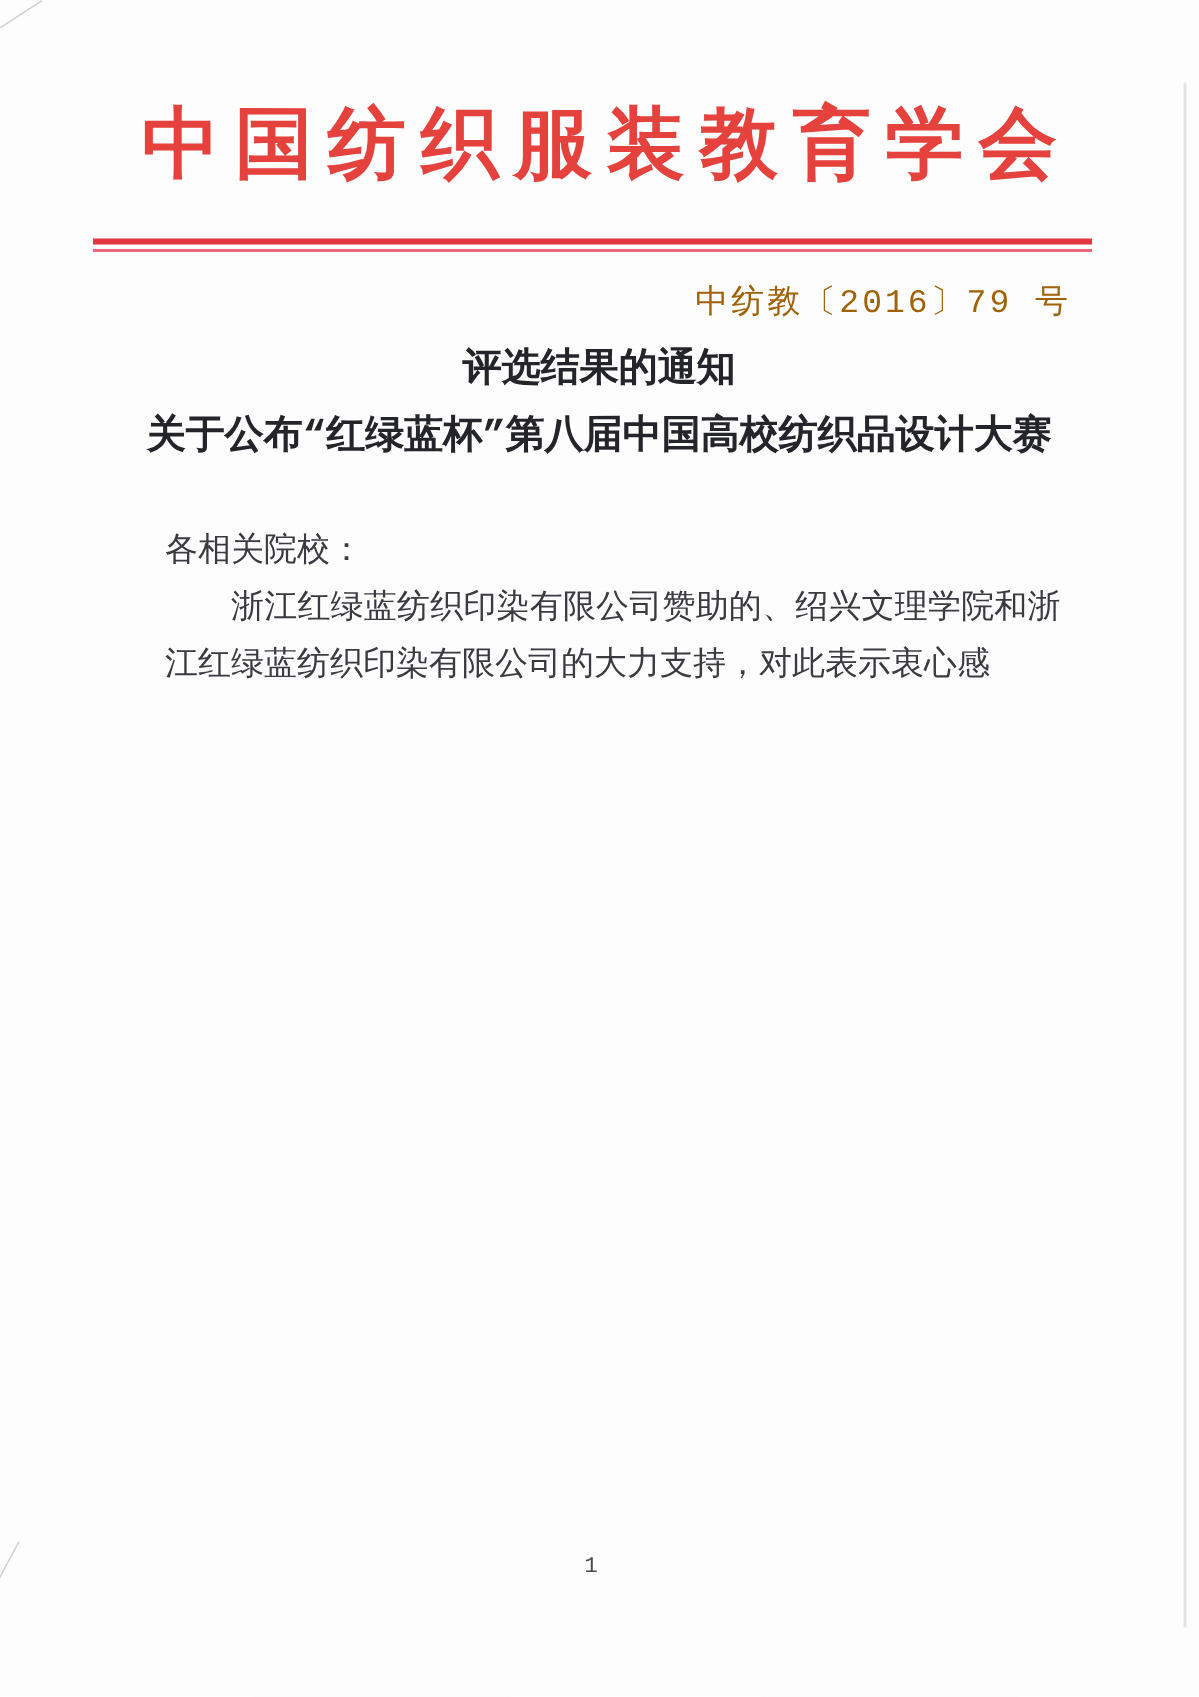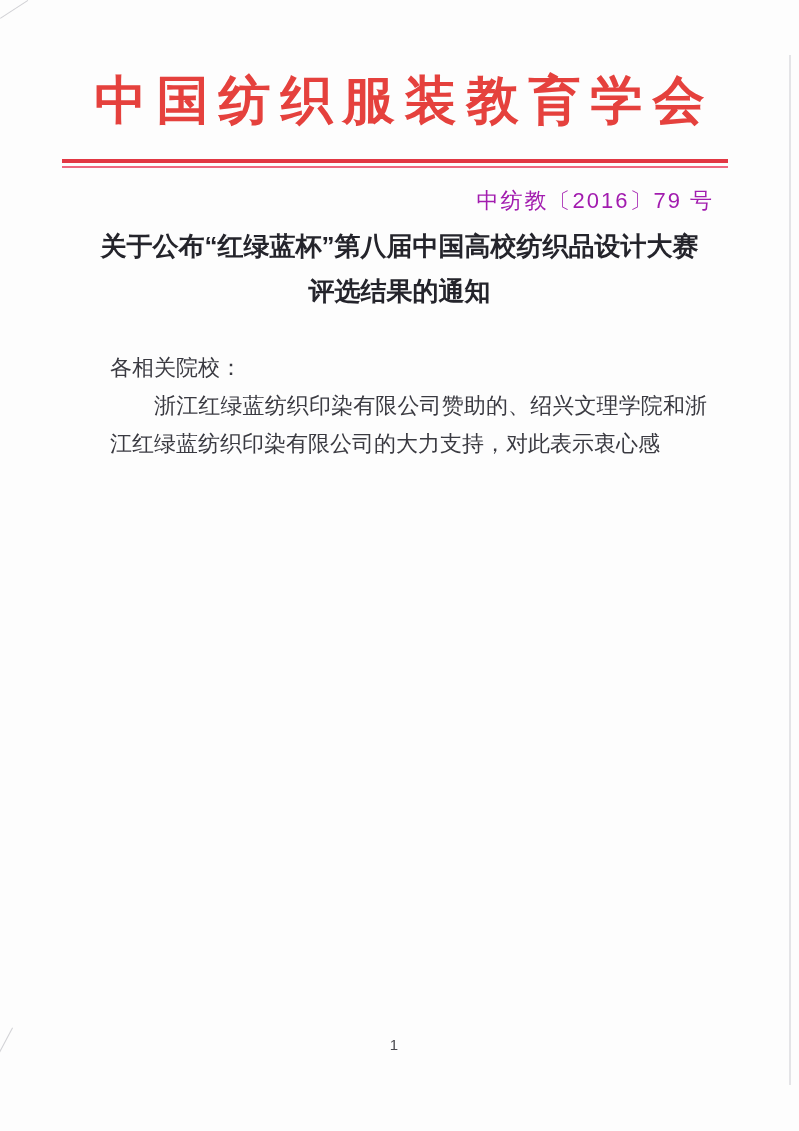--- a/index.html
+++ b/index.html
@@ -6,21 +6,21 @@
     margin: 0;
     padding: 0;
     background: #ffffff;
   }
   .page {
     position: relative;
     width: 799px;
     height: 1131px;
     background: #fdfdfd;
     overflow: hidden;
-    font-family: Liberation Sans, sans-serif;
+    font-family: Liberation Mono, monospace;
   }
   
   .letterhead {
     position: absolute;
     top: 68px;
     left: 0;
     width: 100%;
     margin: 0;
     text-align: center;
     font-size: 52px;
@@ -44,21 +44,21 @@
 
   
   .docnum {
     position: absolute;
     top: 186px;
     left: 0;
     width: 714px;
     text-align: right;
     font-size: 22px;
     letter-spacing: 2px;
-    color: #a21caf;
+    color: #a16207;
     white-space: nowrap;
   }
 
   
   .title {
     position: absolute;
     top: 224px;
     left: 52px;
     width: 695px;
     text-align: center;
@@ -132,22 +132,22 @@
   <h1 class="letterhead">中国纺织服装教育学会</h1>
 
   <div class="rule">
     <div class="rule-thick"></div>
     <div class="rule-thin"></div>
   </div>
 
   <div class="docnum">中纺教〔2016〕79 号</div>
 
   <div class="title">
+    <div>评选结果的通知</div>
     <div>关于公布“红绿蓝杯”第八届中国高校纺织品设计大赛</div>
-    <div>评选结果的通知</div>
   </div>
 
   <div class="body-text">
     <p class="salutation">各相关院校：</p>
     <p class="para">浙江红绿蓝纺织印染有限公司赞助的、绍兴文理学院和浙江红绿蓝纺织印染有限公司的大力支持，对此表示衷心感</p>
   </div>
 
   <div class="pagenum">1</div>
 
   <div class="edge-right"></div>

